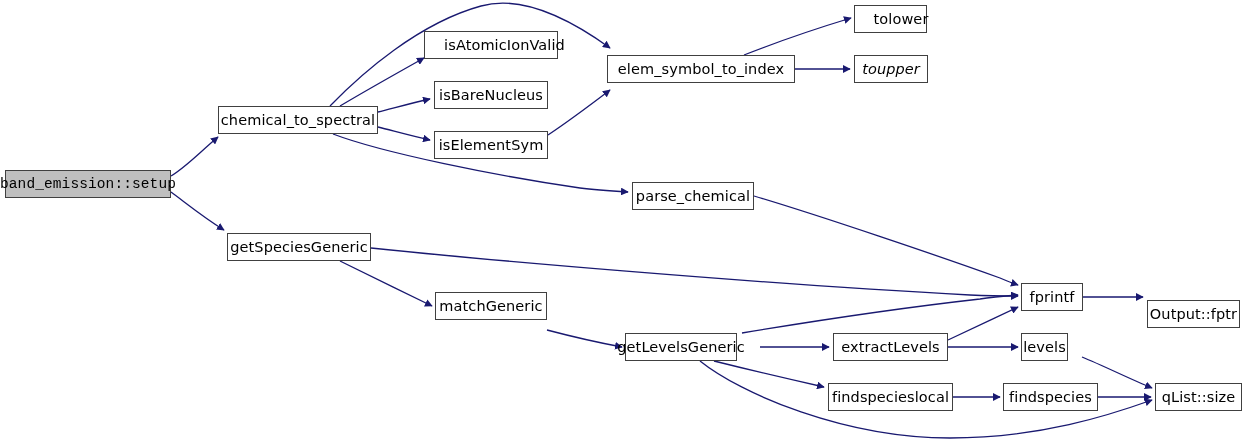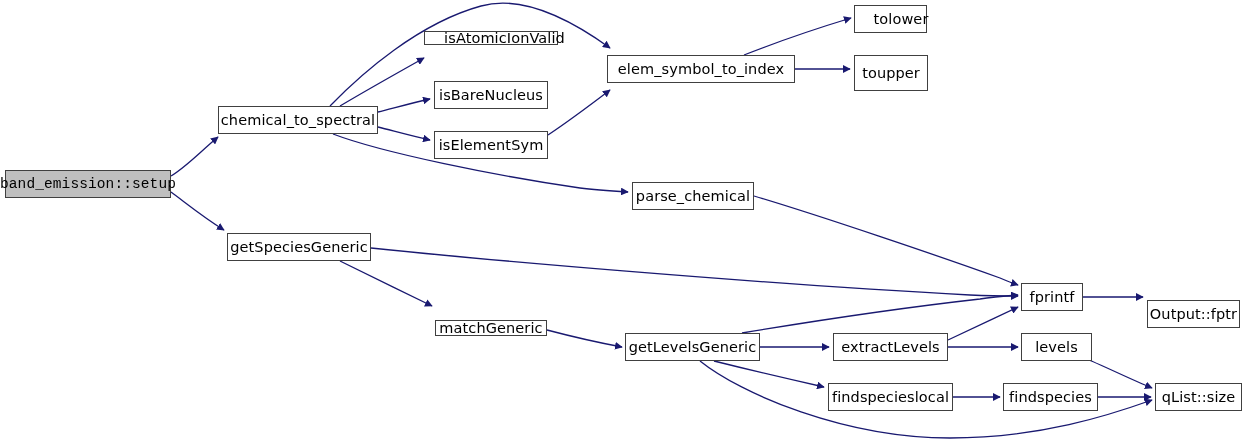--- a/index.html
+++ b/index.html
@@ -76,30 +76,30 @@
         <path d="M953,397 L1000,397" fill="none" stroke="#191970" stroke-width="1.3" marker-end="url(#arrow)"></path>
         <path d="M1083,297 L1143,297" fill="none" stroke="#191970" stroke-width="1.3" marker-end="url(#arrow)"></path>
         <path d="M1082,357 C1104,366 1130,379 1152,388" fill="none" stroke="#191970" stroke-width="1.3" marker-end="url(#arrow)"></path>
         <path d="M1098,397 L1151,397" fill="none" stroke="#191970" stroke-width="1.3" marker-end="url(#arrow)"></path>
       </g>
   </svg>
   <div id="node-layer">
       <div class="node highlight" style="left: 5px; top: 170px; width: 166px; height: 28px; font-family: Liberation Mono, monospace;">band_emission::setup</div>
       <div class="node" style="left: 218px; top: 106px; width: 160px; height: 28px;">chemical_to_spectral</div>
       <div class="node" style="left: 227px; top: 233px; width: 144px; height: 28px;">getSpeciesGeneric</div>
-      <div class="node" style="left: 424px; top: 31px; width: 134px; height: 14px; padding-left: 27px;">isAtomicIonValid</div>
+      <div class="node" style="left: 424px; top: 31px; width: 134px; height: 28px; padding-left: 27px;">isAtomicIonValid</div>
       <div class="node" style="left: 434px; top: 81px; width: 114px; height: 28px;">isBareNucleus</div>
       <div class="node" style="left: 434px; top: 131px; width: 114px; height: 28px;">isElementSym</div>
-      <div class="node" style="left: 435px; top: 320px; width: 112px; height: 16px;">matchGeneric</div>
+      <div class="node" style="left: 435px; top: 292px; width: 112px; height: 28px;">matchGeneric</div>
       <div class="node" style="left: 607px; top: 55px; width: 188px; height: 28px;">elem_symbol_to_index</div>
       <div class="node" style="left: 632px; top: 182px; width: 122px; height: 28px;">parse_chemical</div>
-      <div class="node" style="left: 625px; top: 333px; width: 135px; height: 28px; text-align: center;">getLevelsGeneric</div>
+      <div class="node" style="left: 625px; top: 333px; width: 112px; height: 28px; text-align: center;">getLevelsGeneric</div>
       <div class="node" style="left: 854px; top: 5px; width: 73px; height: 28px; padding-left: 21px;">tolower</div>
-      <div class="node" style="left: 854px; top: 55px; width: 74px; height: 36px;">toupper</div>
+      <div class="node" style="left: 854px; top: 55px; width: 74px; height: 28px; font-style: italic;">toupper</div>
       <div class="node" style="left: 833px; top: 333px; width: 115px; height: 28px;">extractLevels</div>
       <div class="node" style="left: 828px; top: 383px; width: 125px; height: 28px;">findspecieslocal</div>
       <div class="node" style="left: 1021px; top: 283px; width: 62px; height: 28px;">fprintf</div>
-      <div class="node" style="left: 1021px; top: 333px; width: 71px; height: 28px;">levels</div>
+      <div class="node" style="left: 1021px; top: 333px; width: 47px; height: 28px;">levels</div>
       <div class="node" style="left: 1003px; top: 383px; width: 95px; height: 28px;">findspecies</div>
       <div class="node" style="left: 1147px; top: 272px; width: 93px; height: 28px; margin-top: 28px;">Output::fptr</div>
       <div class="node" style="left: 1155px; top: 383px; width: 87px; height: 28px;">qList::size</div>
     </div>
 </div>
 
 </body></html>

